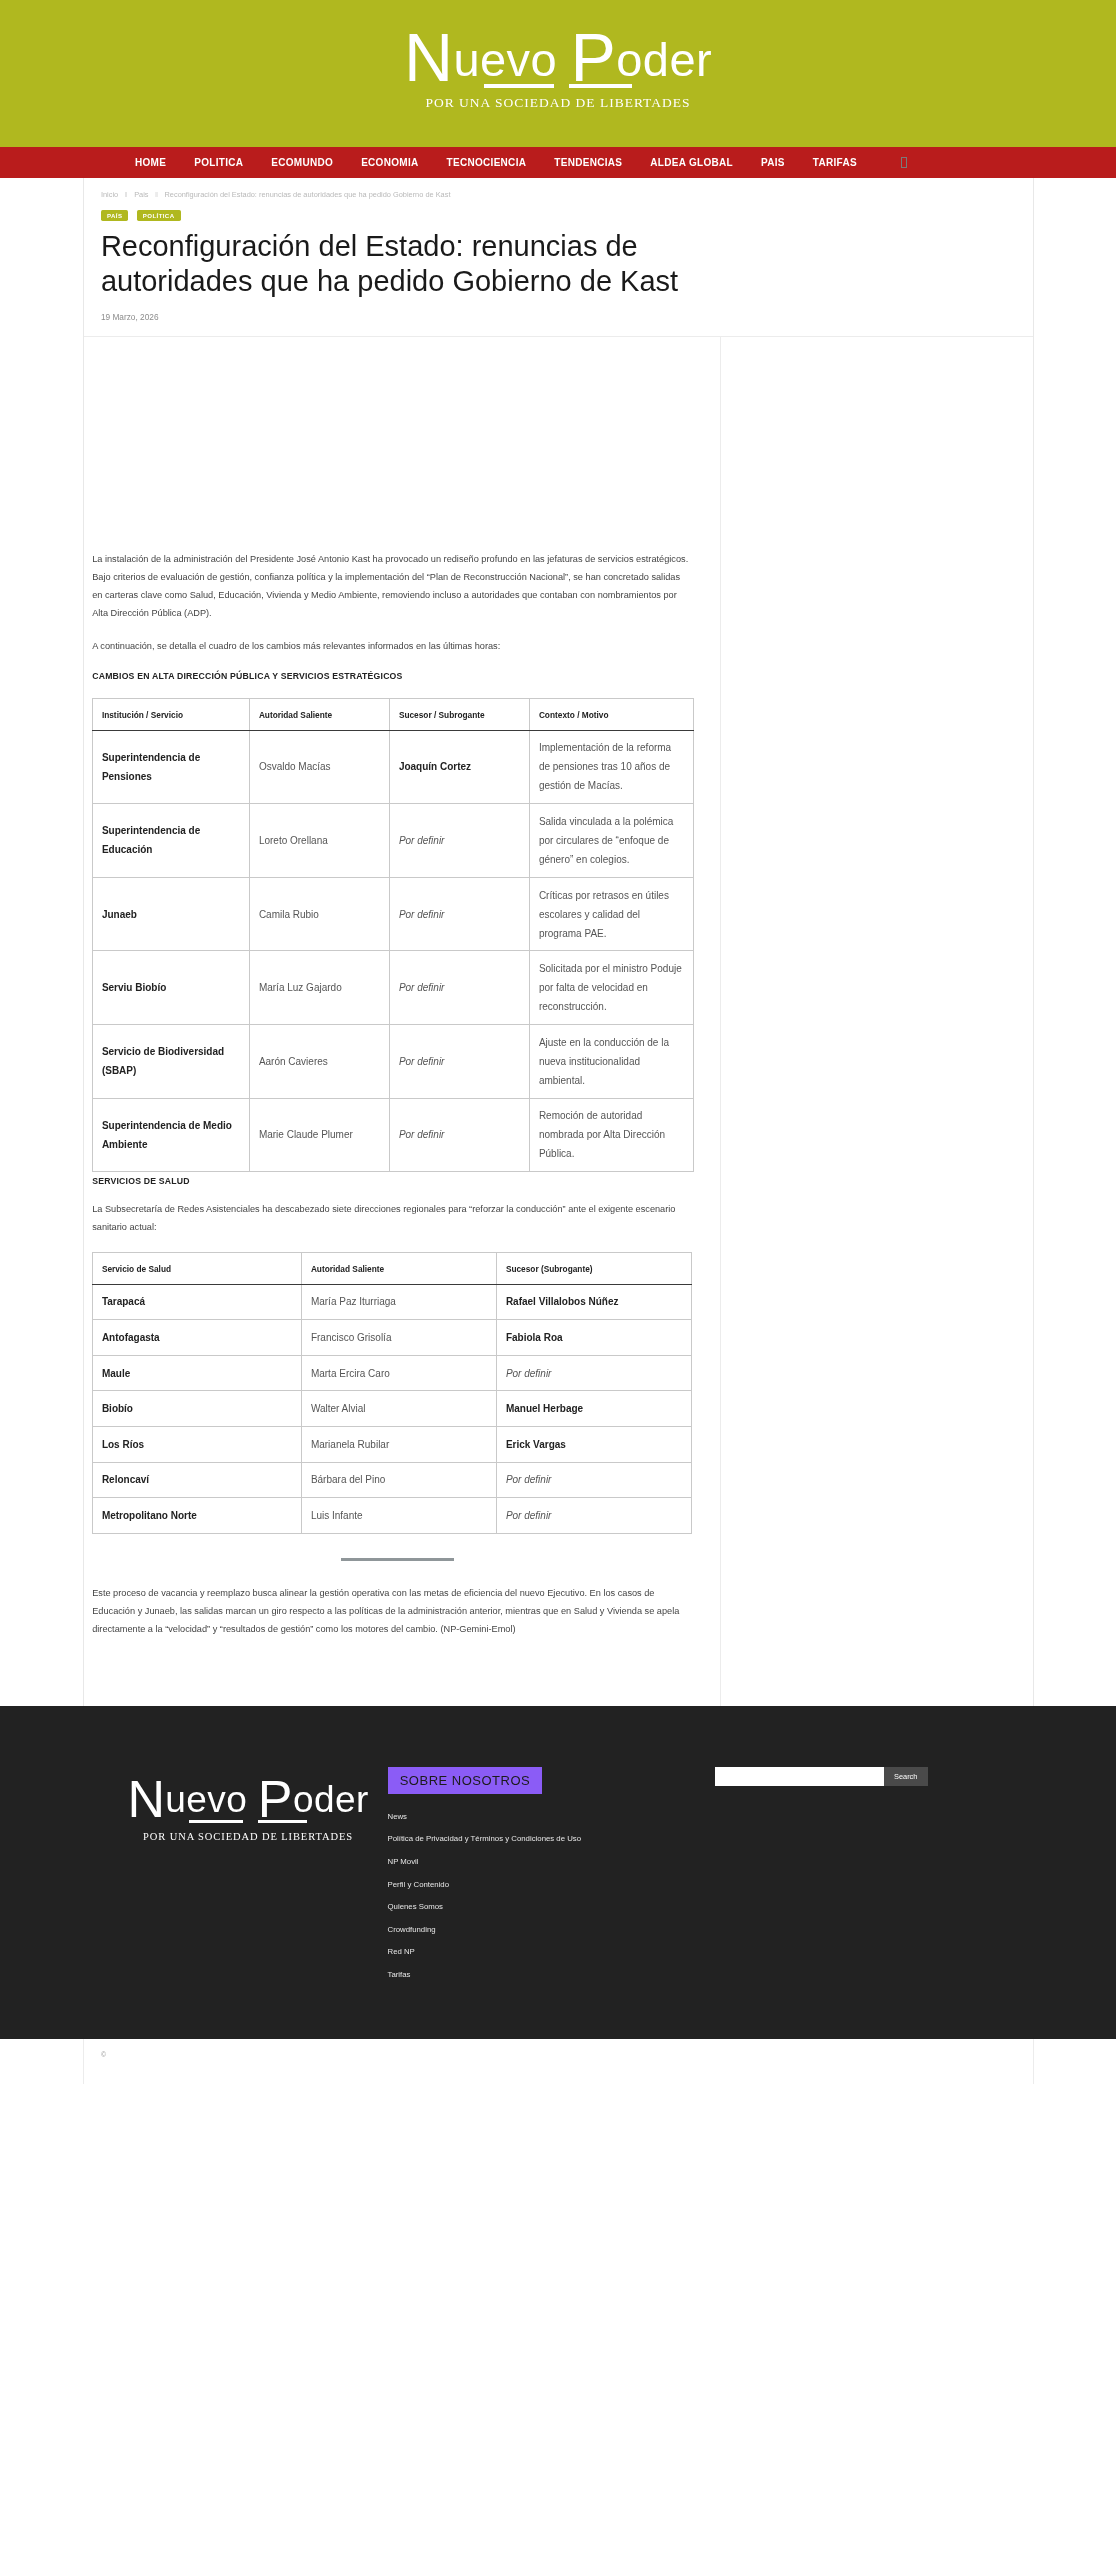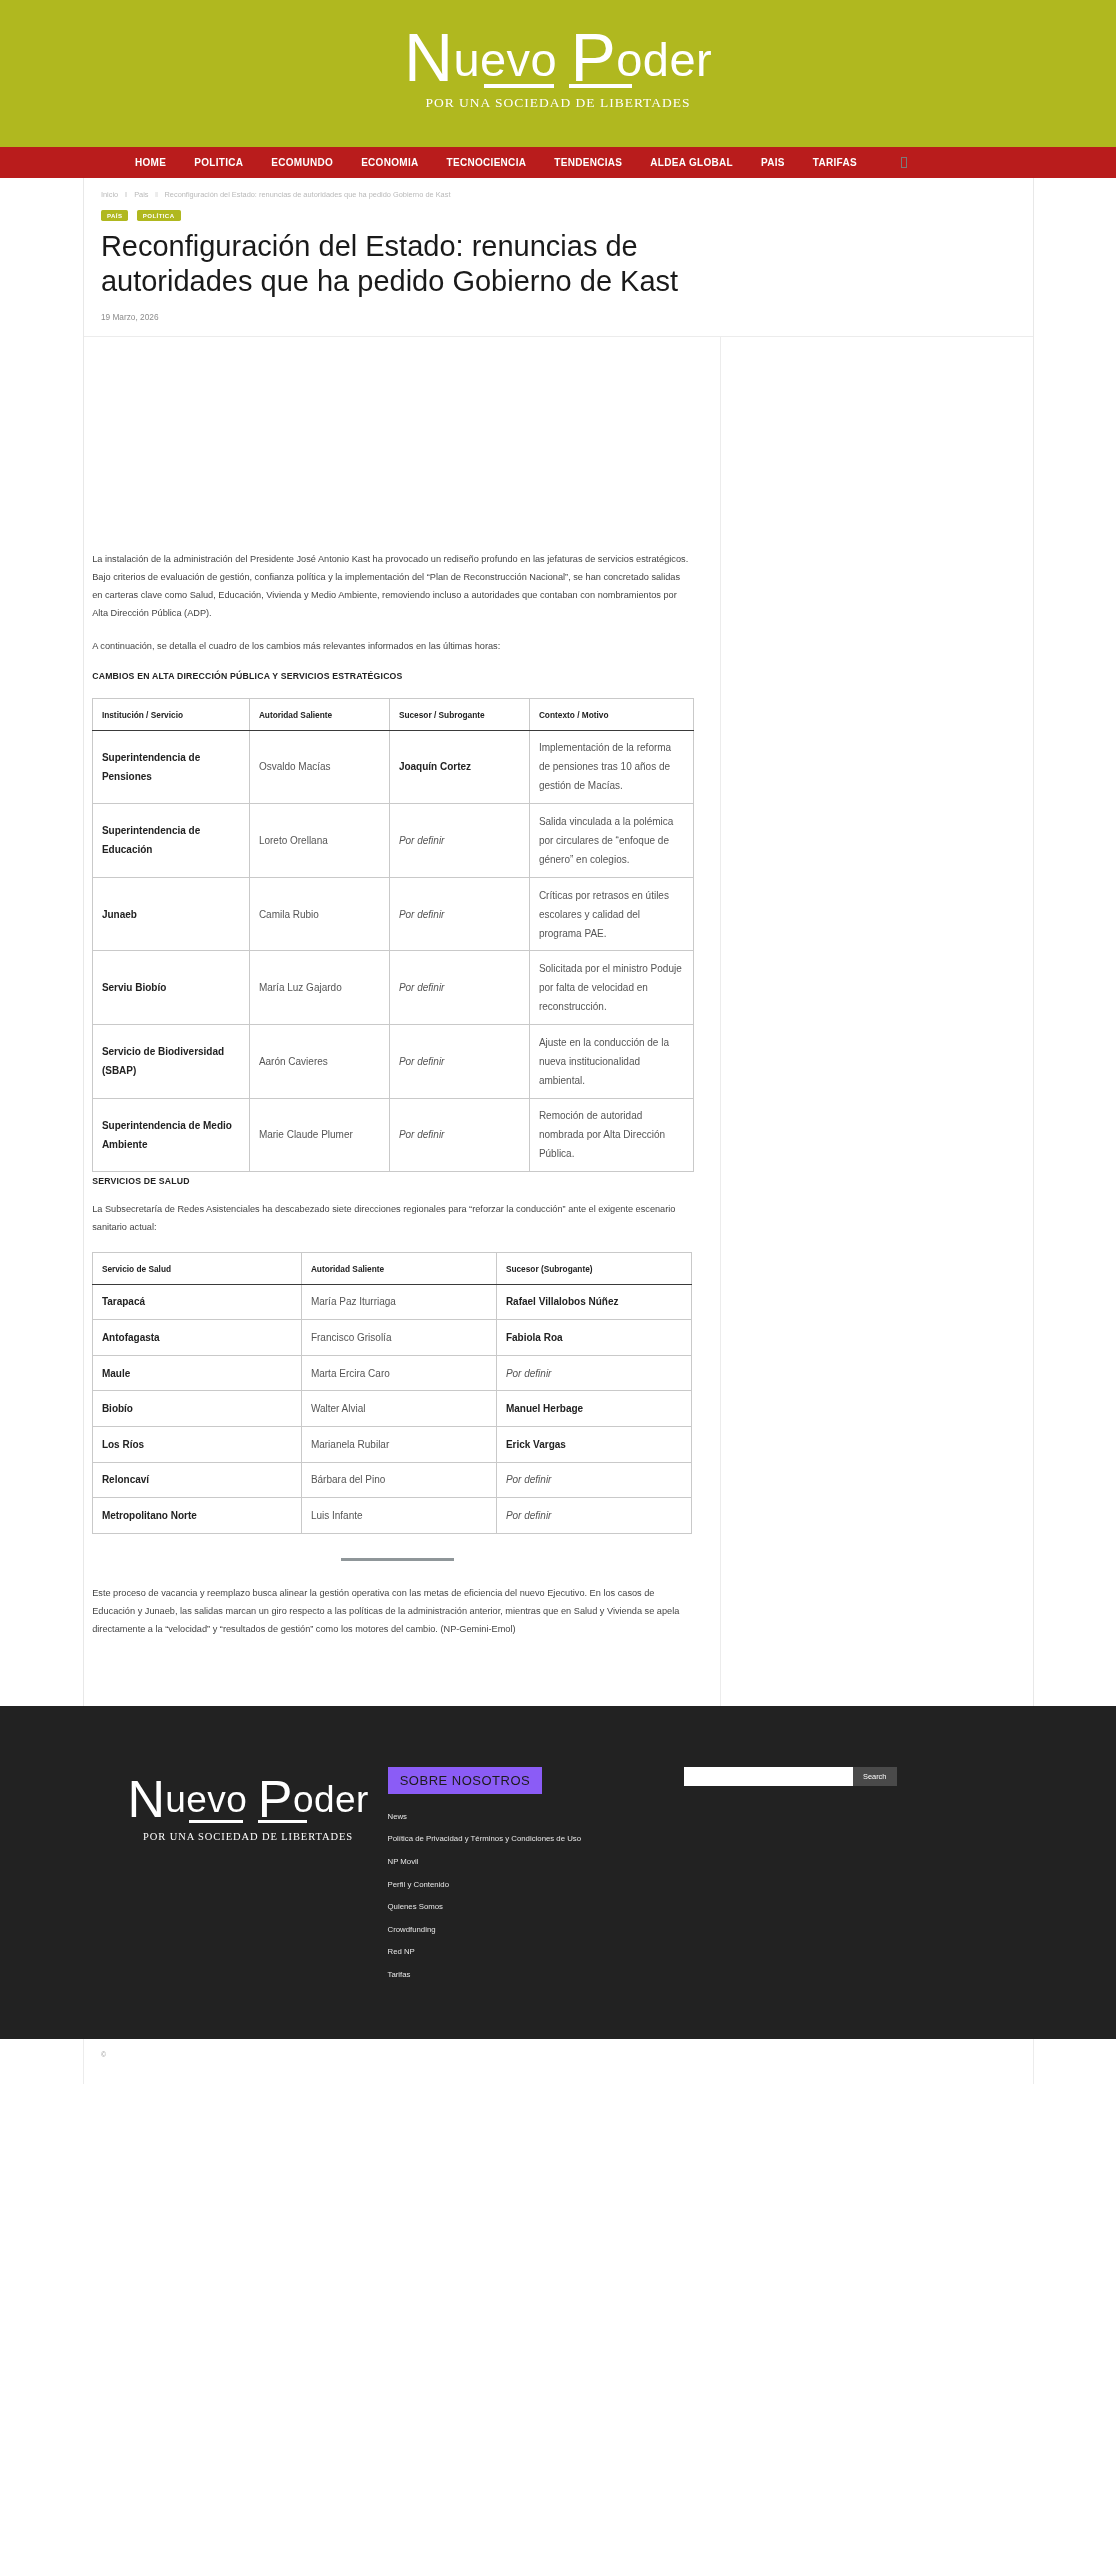--- a/index.html
+++ b/index.html
@@ -226,21 +226,21 @@
     display:block;
     color:#e6e6e6;
     font-size:7.8px;
     line-height:2.9;
     text-decoration:none;
     cursor:pointer;
     max-width:227px;
   }
 
   .f-search-col { flex:1; padding-top:24.4px; display:flex; justify-content:flex-start; }
-  .searchbox { display:flex; height:18.3px; margin-left:8px;border-radius:8px; }
+  .searchbox { display:flex; height:18.3px; margin-left:39px;border-radius:8px; }
   .searchbox input {
     width:169px;
     border:0;
     background:#fff;
     height:18.3px;
     padding:0 4.4px;
     font-size:7.8px;
     font-family:"Liberation Sans", sans-serif;
     outline:none;
   }

